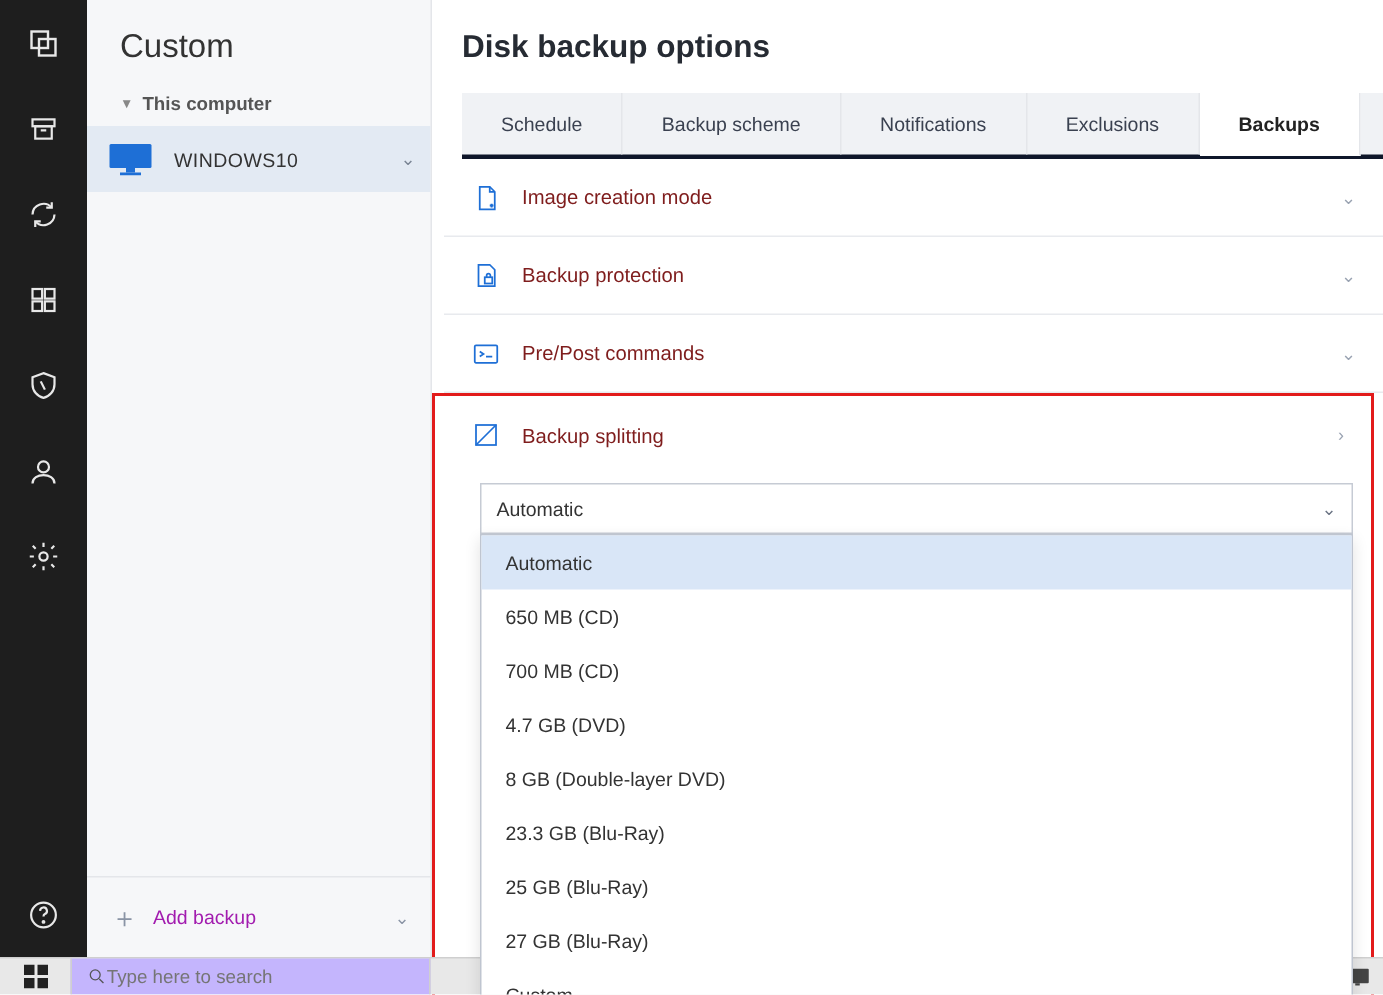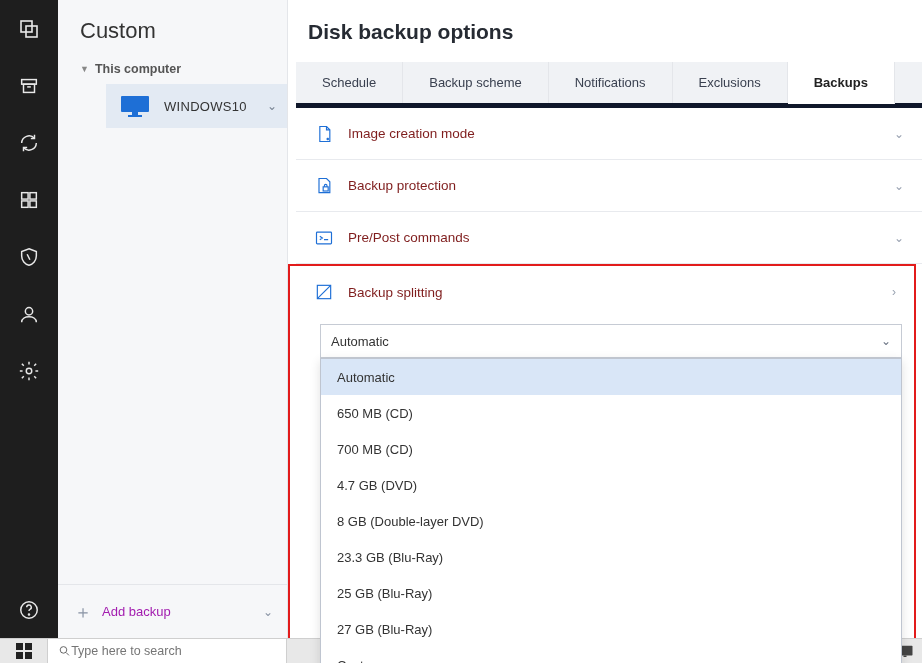--- a/index.html
+++ b/index.html
@@ -10,35 +10,35 @@
   .rail-item { width: 58px; height: 57px; display: flex; align-items: center; justify-content: center; cursor: pointer; }
   .rail-item svg { width: 22px; height: 22px; fill: none; stroke: #e8e8e8; stroke-width: 1.6; }
   .rail-item.top svg { width: 24px; height: 24px; }
   .rail-spacer { flex: 1; }
 
   
   .sidebar { position: absolute; left: 58px; top: 0; width: 230px; height: 638px; background: #f6f7f9; border-right: 1px solid #e4e6ea; }
   .sidebar-title { font-size: 22px; font-weight: 400; color: #333; padding: 18px 0 14px 22px; }
   .tree-group { font-size: 12.5px; color: #555; padding: 4px 0 8px 22px; display: flex; align-items: center; gap: 6px; font-weight: 600; }
   .tree-group .caret { font-size: 9px; color: #888; }
-  .tree-item { height: 44px; background: #e3eaf3; display: flex; align-items: center; padding: 0 10px 0 14px; cursor: pointer; margin-left: 48px; }
+  .tree-item { height: 44px; background: #e3eaf3; display: flex; align-items: center; padding: 0 10px 0 14px; cursor: pointer; }
   .tree-item svg.monitor { width: 30px; height: 22px; fill: #1e6fd6; }
   .tree-item .label { font-size: 13px; color: #333; margin-left: 14px; flex: 1; letter-spacing: 0.3px; }
   .tree-item .chev { color: #7a8594; font-size: 12px; }
 
   .add-backup { position: absolute; bottom: 0; left: 0; right: 0; height: 54px; border-top: 1px solid #e4e6ea; display: flex; align-items: center; padding: 0 14px; cursor: pointer; }
   .add-backup .plus { font-size: 18px; color: #8a94a5; width: 22px; text-align: center; font-weight: 300; }
   .add-backup .label { font-size: 13px; color: #a21caf; flex: 1; margin-left: 8px; }
   .add-backup .chev { color: #8a94a5; font-size: 12px; }
 
   
   .main { position: absolute; left: 288px; top: 0; right: 0; height: 638px; background: #fff; }
   .main-title { font-size: 21px; font-weight: 600; color: #262b33; padding: 20px 0 18px 20px; }
 
-  .tabs { display: flex; background: #f0f2f5; border-bottom: 5px solid #0f172a; font-size: 13px; margin-left: 8px; }
+  .tabs { display: flex; background: #f0f2f5; border-bottom: 3px solid #0f172a; font-size: 13px; margin-left: 20px; }
   .tab { padding: 13px 26px; color: #3a4150; cursor: pointer; border-right: 1px solid #e4e6ea; }
   .tab.active { background: #fff; font-weight: 600; color: #222; border-bottom: 1px solid #fff; margin-bottom: -1px; }
 
   .accordion { border-top: 0; }
   .acc-row { height: 52px; display: flex; align-items: center; padding: 0 18px; border-bottom: 1px solid #e8eaee; cursor: pointer; margin-left: 8px; }
   .acc-icon { width: 20px; height: 20px; stroke: #1e6fd6; fill: none; stroke-width: 1.4; flex-shrink: 0; }
   .acc-label { font-size: 13.5px; color: #7f1d1d; margin-left: 14px; flex: 1; }
   .acc-chev { color: #9aa3b2; font-size: 12px; }
 
   .splitting-section { border: 2px solid #e21b1b; margin: 0 6px 0 0; padding-bottom: 400px; position: relative; }
@@ -53,21 +53,21 @@
 
   
   .watermark { position: absolute; right: 26px; bottom: 70px; text-align: left; color: #9a9a9a; pointer-events: none; z-index: 40; }
   .watermark .t1 { font-size: 19px; font-weight: 400; }
   .watermark .t2 { font-size: 12.5px; }
 
   
   .taskbar { position: absolute; left: 0; bottom: 0; width: 922px; height: 25px; background: #e8e8e8; border-top: 1px solid #cfcfcf; display: flex; align-items: center; }
   .start { width: 47px; height: 100%; display: flex; align-items: center; justify-content: center; cursor: pointer; }
   .start svg { width: 16px; height: 16px; fill: #222; }
-  .search-box { flex: 0 0 240px; height: 100%; background: #ffffff; border-left: 1px solid #cfcfcf; border-right: 1px solid #cfcfcf; display: flex; align-items: center; padding: 0 10px; }
+  .search-box { flex: 0 0 240px; height: 100%; background: #c4b5fd; border-left: 1px solid #cfcfcf; border-right: 1px solid #cfcfcf; display: flex; align-items: center; padding: 0 10px; }
   .search-box svg { width: 14px; height: 14px; stroke: #555; fill: none; stroke-width: 1.6; }
   .search-box input { border: none; outline: none; font-size: 12.5px; color: #666; width: 100%; background: transparent; }
   .tray { margin-left: auto; padding-right: 8px; height: 100%; display: flex; align-items: center; }
   .tray svg { width: 18px; height: 16px; fill: #444; }
 </style>
 </head>
 <body>
 
 <div class="rail">
   <div class="rail-item top">

